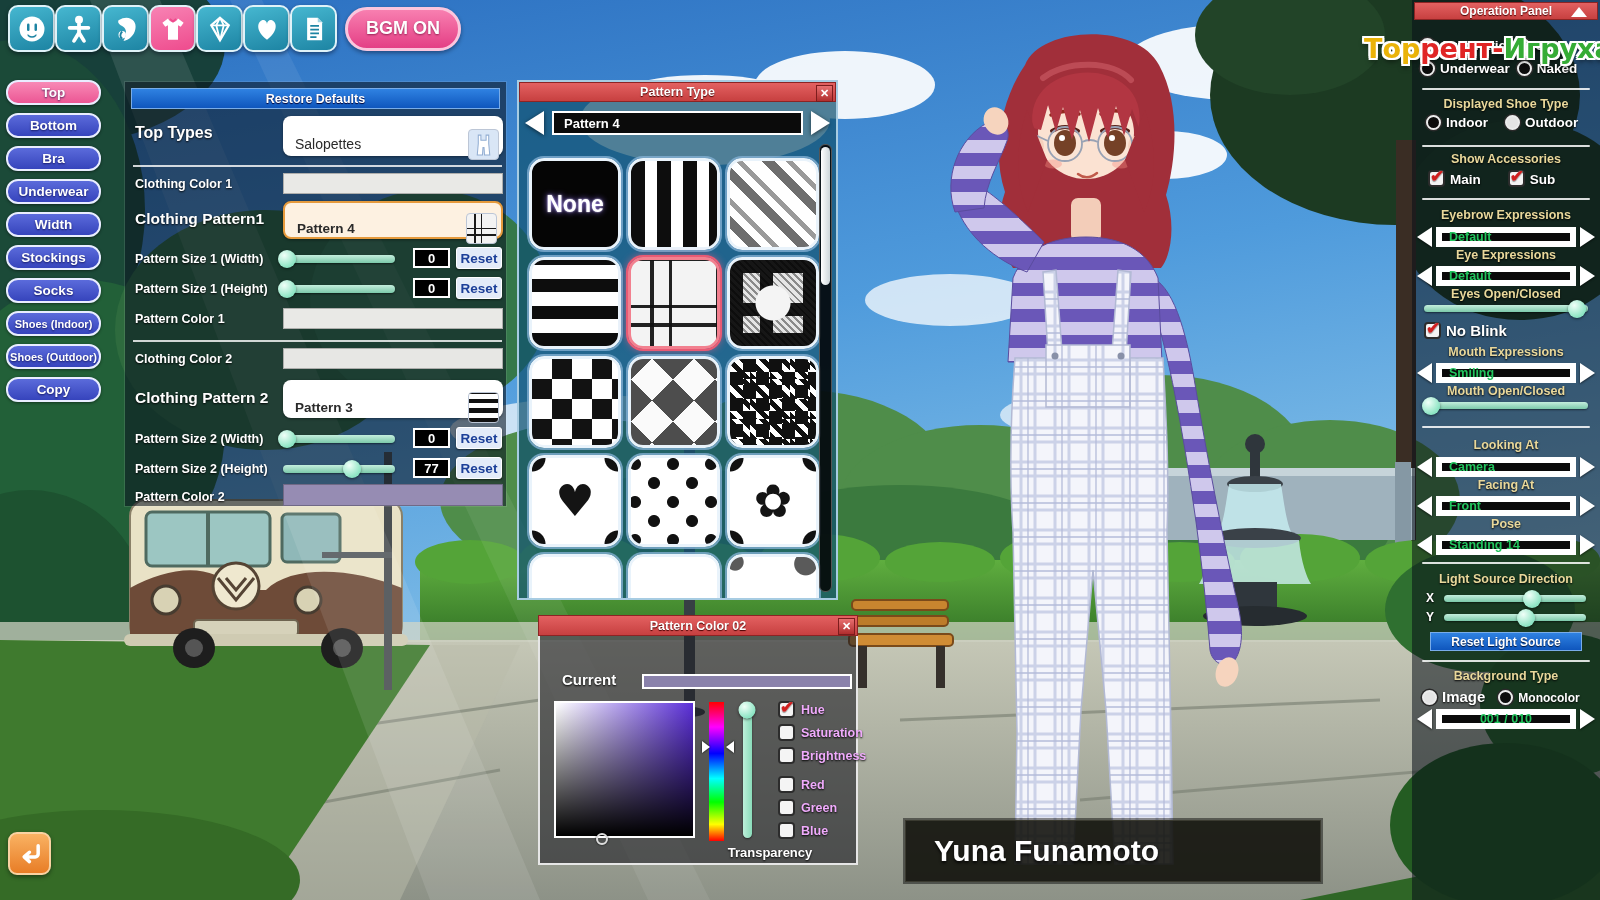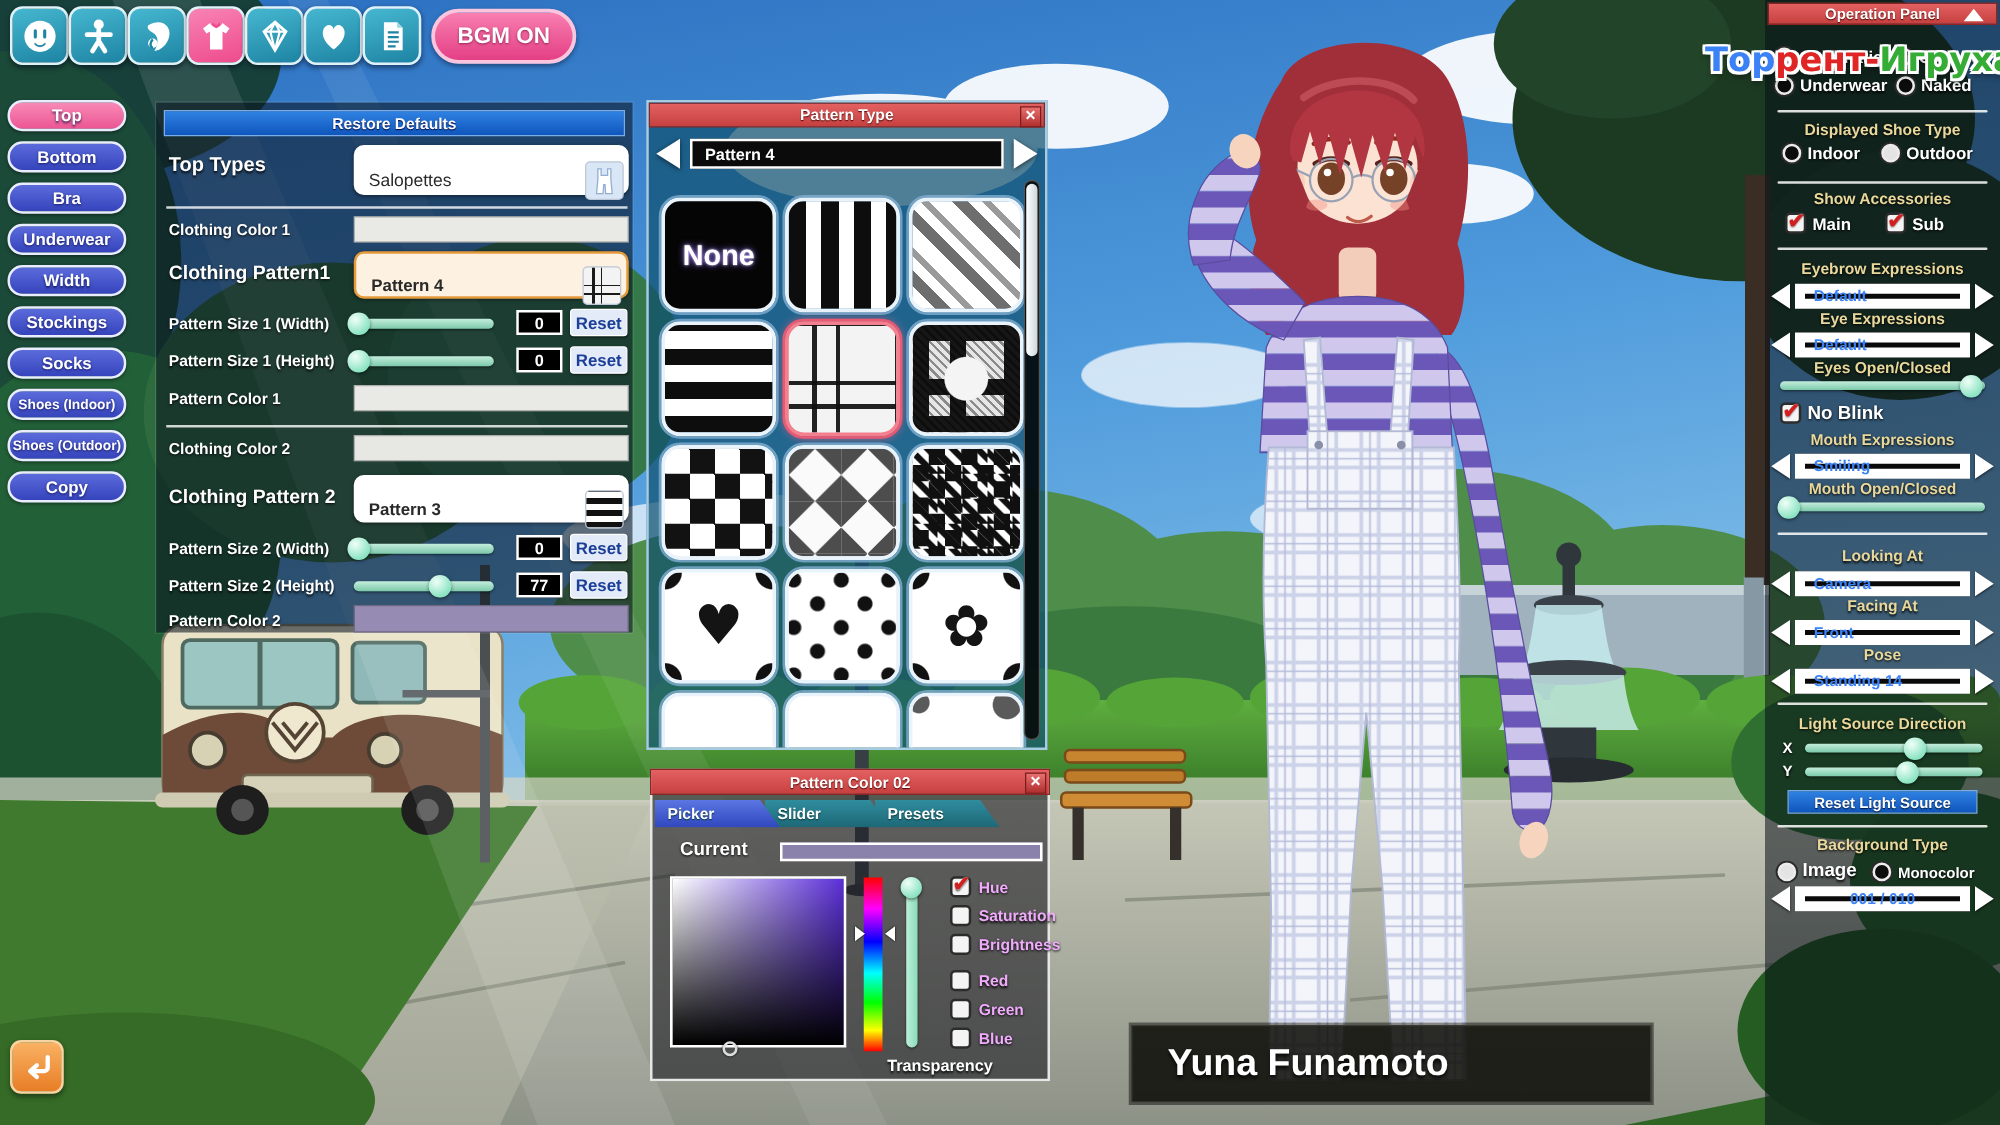--- a/index.html
+++ b/index.html
@@ -117,21 +117,21 @@
     background-size:38px 38px;background-position:4px 6px,23px 25px}
   .pt-berry{background-color:#fff;background-image:
     radial-gradient(circle at 88% 8%,#5a5a5a 11px,transparent 12px),
     radial-gradient(circle at 6% 6%,#5a5a5a 8px,transparent 9px),
     radial-gradient(circle at 62% 98%,#777 15px,transparent 16px)}
   .pscroll{position:absolute;right:4px;top:62px;bottom:6px;width:13px;background:rgba(4,4,4,.85);
     border:1px solid #555;border-radius:6px}
   .pscroll .pthumb{position:absolute;left:1px;right:1px;top:2px;height:138px;border-radius:5px;
     background:linear-gradient(90deg,#fff,#cdd6da)}
   
-  .pcpanel{position:absolute;left:520px;top:615px;width:320px;height:250px;z-index:6;
+  .pcpanel{position:absolute;left:538px;top:615px;width:320px;height:250px;z-index:6;
     background:rgba(32,32,38,.62);border:2px solid #e6e6e6}
   .pcpanel .hd{position:absolute;left:-2px;right:-2px;top:-2px;height:21px}
   .tabs{position:absolute;left:2px;top:23px;display:flex}
   .tab{width:100px;height:22px;color:#fff;font-weight:bold;font-size:12.5px;line-height:22px;padding-left:10px;
     clip-path:polygon(0 0,calc(100% - 16px) 0,100% 100%,0 100%);
     background:linear-gradient(#2f8d9e,#1d6776);margin-right:-12px;text-shadow:0 1px 1px #033}
   .tab.active{background:linear-gradient(#5b76e2,#3047be);z-index:2}
   .curlb{position:absolute;left:22px;top:54px;color:#fff;font-weight:bold;font-size:15px;text-shadow:0 1px 2px #000}
   .curswatch{position:absolute;left:102px;top:57px;width:210px;height:15px;background:#8a82ab;border:2px solid #fff}
   .pickersq{position:absolute;left:14px;top:84px;width:141px;height:137px;border:2px solid #fff;
@@ -168,34 +168,34 @@
   .oplabel{position:absolute;left:0;right:0;text-align:center;color:#e9d89b;font-weight:bold;font-size:12.5px;
     text-shadow:0 1px 2px #000}
   .rlabel{color:#fff;font-weight:bold;font-size:13.5px;text-shadow:0 1px 2px #000;white-space:nowrap}
   .rlabel.sm{font-size:12px}
   .dv{position:absolute;left:10px;right:10px;height:2px;background:rgba(255,255,255,.85);border-radius:1px}
   .opsel{position:absolute;left:5px;right:5px;height:21px;display:flex;align-items:center;gap:4px}
   .stri-l{width:0;height:0;border-top:10px solid transparent;border-bottom:10px solid transparent;
     border-right:15px solid #fff;filter:drop-shadow(0 1px 1px rgba(0,0,0,.6));flex:none}
   .stri-r{width:0;height:0;border-top:10px solid transparent;border-bottom:10px solid transparent;
     border-left:15px solid #fff;filter:drop-shadow(0 1px 1px rgba(0,0,0,.6));flex:none}
-  .selbox{flex:1;height:20px;background:#0a0a0a;border:8px solid #ffffff;color:#3b82f6;font-weight:bold;font-size:12.5px;
+  .selbox{flex:1;height:20px;background:#0a0a0a;border:6px solid #ffffff;color:#22c55e;font-weight:bold;font-size:12.5px;
     display:flex;align-items:center;padding-left:7px}
   .osl{position:absolute;height:7px;border-radius:4px;background:linear-gradient(#c4eedd,#7cc9aa);
     box-shadow:0 1px 2px rgba(0,0,0,.5)}
   .opbtn{position:absolute;left:18px;right:18px;height:19px;background:linear-gradient(#2f82e2,#0f56bd);
     border:1px solid #79ace8;color:#fff;font-weight:bold;font-size:12px;display:flex;align-items:center;
     justify-content:center;text-shadow:0 1px 1px #013;padding:0}
   .xylb{color:#fff;font-weight:bold;font-size:12px;text-shadow:0 1px 2px #000}
   
   .watermark{position:absolute;left:1364px;top:33px;z-index:40;font-family:"DejaVu Sans",sans-serif;
     font-weight:bold;font-size:27px;white-space:nowrap;letter-spacing:0;
     text-shadow:-2px 0 0 #fff,2px 0 0 #fff,0 -2px 0 #fff,0 2px 0 #fff,-2px -2px 0 #fff,2px 2px 0 #fff,
     -2px 2px 0 #fff,2px -2px 0 #fff,0 4px 5px rgba(0,0,0,.55)}
-  .wm-b{color:#3b82f6}.wm-r{color:#e02525}.wm-g{color:#35ac35}
+  .wm-b{color:#eab308}.wm-r{color:#e02525}.wm-g{color:#35ac35}
   .nameplate{position:absolute;left:905px;top:820px;width:416px;height:62px;z-index:8;
     background:rgba(14,14,8,.88);border:1px solid #3a3a30;box-shadow:0 0 0 2px rgba(0,0,0,.45);
     color:#fff;font-weight:bold;font-size:30px;display:flex;align-items:center;padding-left:28px;
     text-shadow:0 2px 3px rgba(0,0,0,.8)}
   .backbtn{position:absolute;left:8px;top:832px;width:43px;height:43px;z-index:10;border-radius:9px;
     background:linear-gradient(#f9b263,#e87d26);border:2px solid #f9d2a2;box-shadow:0 2px 4px rgba(0,0,0,.4);
     display:flex;align-items:center;justify-content:center;padding:0}
 </style>
 </head>
 <body>
@@ -576,25 +576,20 @@
     <div class="pscroll">
         <div class="pthumb"></div>
       </div>
   </div>
 
   <div class="pcpanel">
     <div class="redhead hd">
       <span>Pattern Color 02</span>
       <button class="xbtn">✕</button>
     </div>
-    <div class="tabs">
-      <div class="tab active">Picker</div>
-      <div class="tab">Slider</div>
-      <div class="tab">Presets</div>
-    </div>
     <div class="curlb">Current</div>
     <div class="curswatch"></div>
     <div class="pickersq">
       <div class="pickmark"></div>
     </div>
     <div class="huebar"></div>
     <div class="huemark-l"></div>
     <div class="huemark-r"></div>
     <div class="alphatrack"></div>
     <div class="alphaknob"></div>

